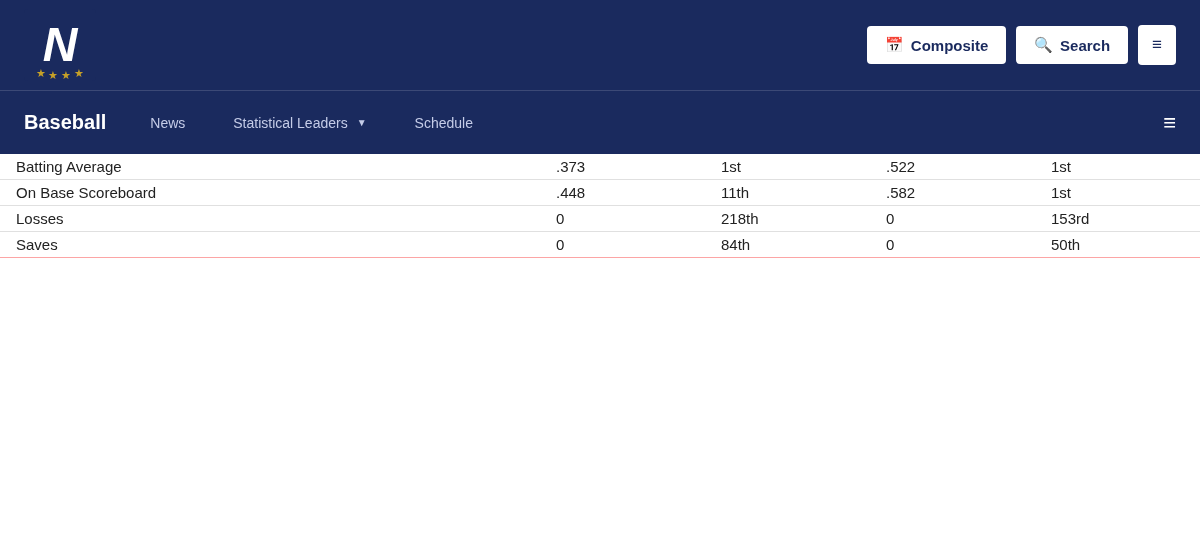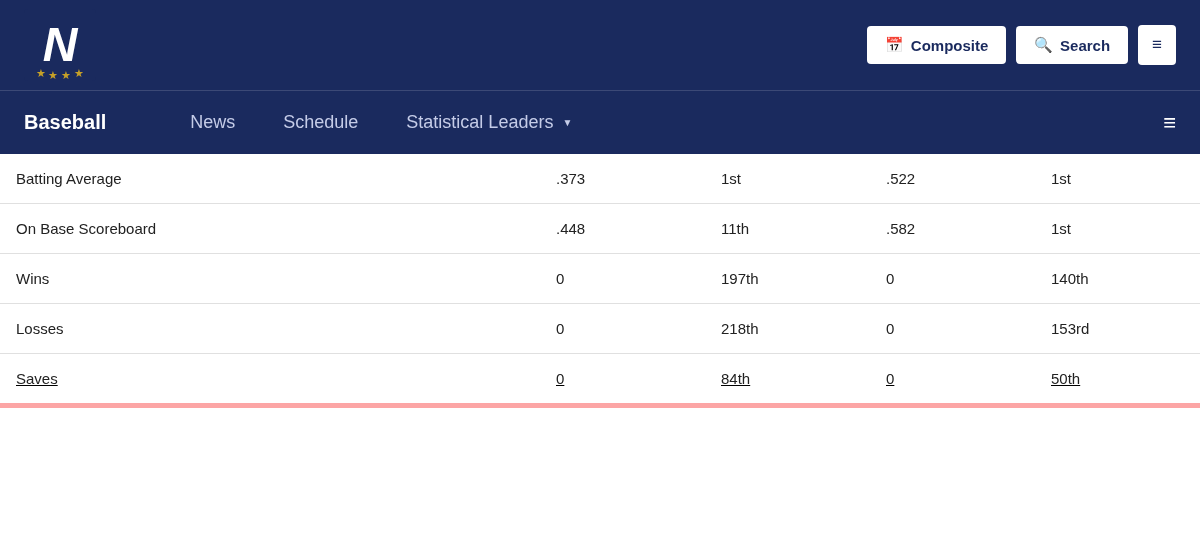--- a/index.html
+++ b/index.html
@@ -71,32 +71,32 @@
       display: flex;
       align-items: center;
       padding: 0 24px;
       height: 64px;
       gap: 0;
     }
     .nav-sport-title {
       color: #fff;
       font-size: 20px;
       font-weight: 700;
-      margin-right: 60px;
+      margin-right: 20px;
       white-space: nowrap;
     }
     .nav-items {
       display: flex;
       align-items: center;
       gap: 0;
       flex: 1;
     }
     .nav-item {
       color: #c5cce8;
-      font-size: 18px;
+      font-size: 14px;
       padding: 8px 24px;
       height: 64px;
       display: flex;
       align-items: center;
       cursor: pointer;
       text-decoration: none;
       white-space: nowrap;
       gap: 5px;
     }
     .nav-item.has-dropdown::after {
@@ -117,25 +117,24 @@
       padding: 0;
     }
     table {
       width: 100%;
       border-collapse: collapse;
     }
     tbody tr {
       border-bottom: 1px solid #e0e0e0;
     }
     tbody tr:last-child {
-      border-bottom: 5px solid #fca5a5;
-      text-decoration: underline;
+      border-bottom: 1px solid #fca5a5;
     }
     td, th {
-      padding: 16px 16px;
+      padding: 4px 16px;
       font-size: 15px;
       color: #222;
     }
     td:first-child {
       font-weight: 400;
       color: #222;
       width: 45%;
     }
     td:not(:first-child) {
       width: 13.75%;
@@ -169,25 +168,25 @@
     </button>
   </div>
 </div>
 
 <div class="nav-bar">
   <div class="nav-sport-title">Baseball</div>
   <div class="nav-items">
     <a class="nav-item">
       <span>News</span>
     </a>
+    <a class="nav-item has-dropdown">
+      <span>Statistical Leaders</span>
+    </a>
     <a class="nav-item">
       <span>Schedule</span>
-    </a>
-    <a class="nav-item has-dropdown">
-      <span>Statistical Leaders</span>
     </a>
   </div>
   <span class="nav-hamburger">≡</span>
 </div>
 
 <div class="table-section">
   <table>
     <tbody id="table-body">
     <tr>
       <td>Batting Average</td>
@@ -197,27 +196,20 @@
       <td>1st</td>
     </tr>
         <tr>
       <td>On Base Scoreboard</td>
       <td>.448</td>
       <td>11th</td>
       <td>.582</td>
       <td>1st</td>
     </tr>
         <tr>
-      <td>Wins</td>
-      <td>0</td>
-      <td>197th</td>
-      <td>0</td>
-      <td>140th</td>
-    </tr>
-        <tr>
       <td>Losses</td>
       <td>0</td>
       <td>218th</td>
       <td>0</td>
       <td>153rd</td>
     </tr>
         <tr>
       <td>Saves</td>
       <td>0</td>
       <td>84th</td>

